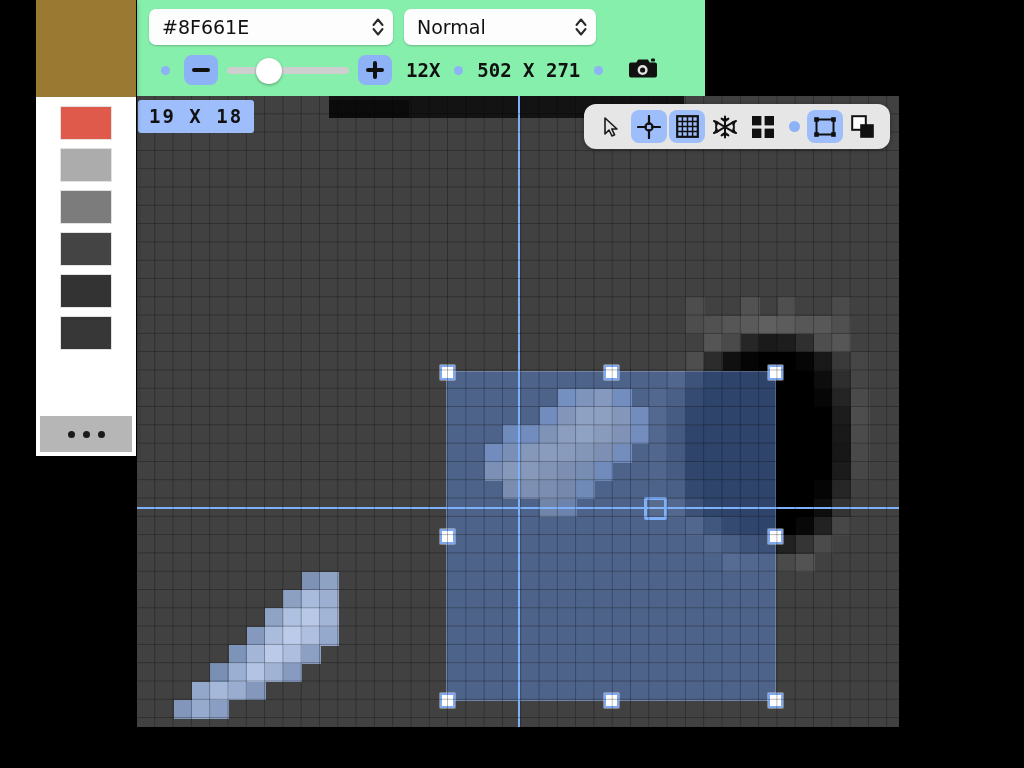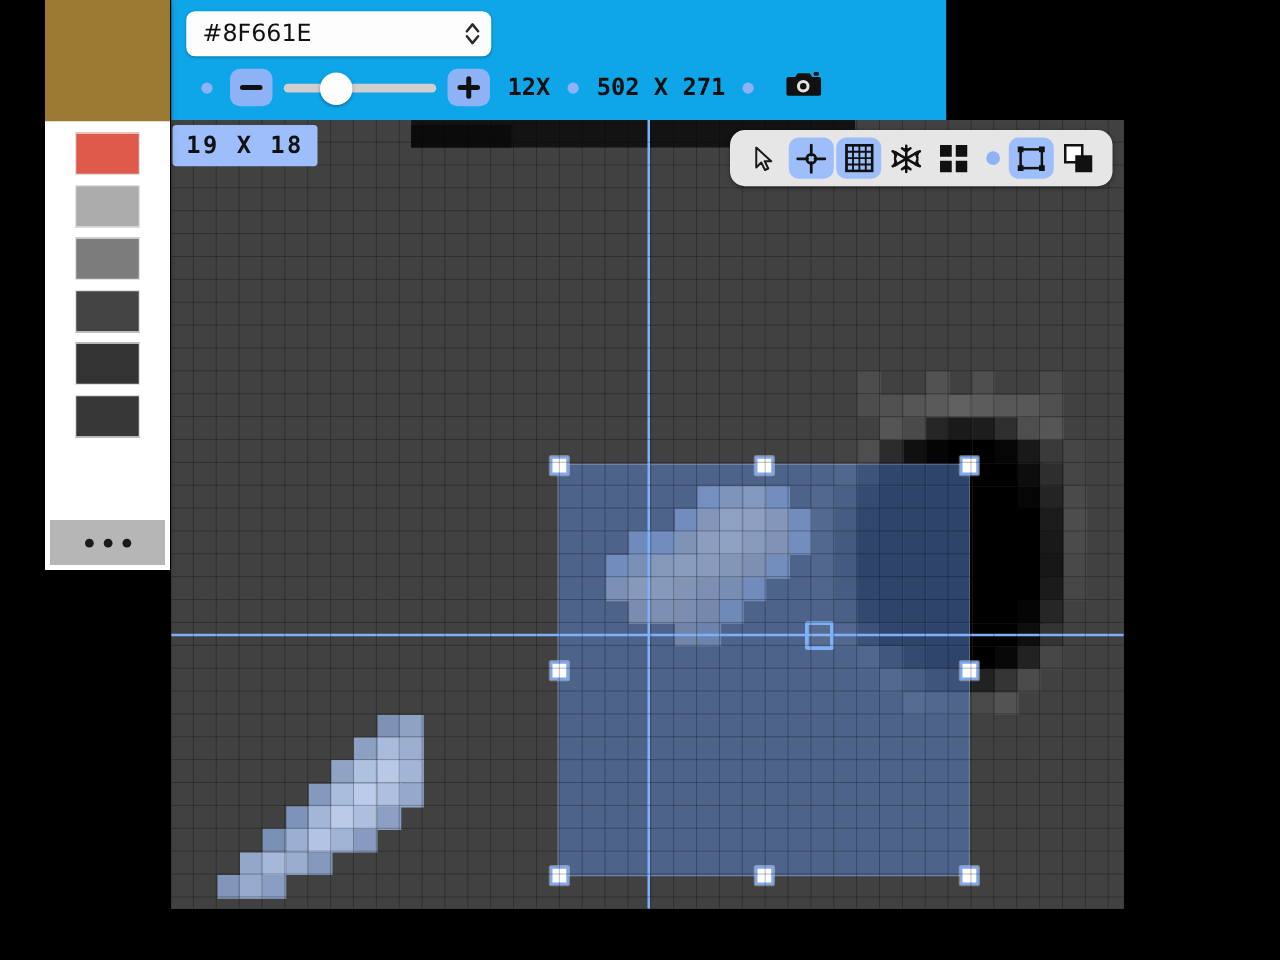--- a/index.html
+++ b/index.html
@@ -46,22 +46,22 @@
     background:#E6E6E6;border-radius:12px;display:flex;align-items:center;
     gap:2px;padding:0 9px;box-shadow:0 1px 4px rgba(0,0,0,.35);}
   .tool{width:36px;height:33px;border-radius:8px;display:flex;
     align-items:center;justify-content:center;cursor:pointer;}
   .tool.active{background:#9DBDFB;}
   .tool svg{display:block;}
   .tool-dot{width:22px;height:33px;display:flex;align-items:center;justify-content:center;}
   .tool-dot i{display:block;width:11px;height:11px;border-radius:50%;background:#8EB2F6;}
 
   
-  #toolbar{position:absolute;left:137px;top:0;width:620px;height:96px;
-    background:#0ea5e9;}
+  #toolbar{position:absolute;left:137px;top:0;width:568px;height:96px;
+    background:#86efac;}
   #tb-row1{position:absolute;left:0;top:9px;height:36px;display:flex;gap:11px;padding-left:12px;}
   .select{position:relative;background:#FDFDFD;border-radius:7px;height:36px;
     display:flex;align-items:center;padding:0 8px 0 13px;
     box-shadow:0 1px 2px rgba(0,0,0,.22);cursor:pointer;box-sizing:border-box;}
   .select .lbl{font-size:19px;color:#111;font-family:"DejaVu Sans",sans-serif;white-space:nowrap;}
   .select .chev{margin-left:auto;padding-left:14px;display:flex;flex-direction:column;
     line-height:0;color:#2a2a2a;}
   #sel-hex{width:244px;}
   #sel-space{width:140px;}
   #sel-blend{width:192px;}
@@ -429,20 +429,28 @@
     <div class="select" id="sel-hex">
       <span class="lbl">#8F661E</span>
       <span class="chev">
         <svg width="14" height="22" viewBox="0 0 14 22">
           <path d="M2.5 9 L7 3.5 L11.5 9 M2.5 13 L7 18.5 L11.5 13" fill="none" stroke="#2a2a2a" stroke-width="2" stroke-linecap="round" stroke-linejoin="round"></path>
         </svg>
       </span>
     </div>
 
 
+    <div class="select" id="sel-blend">
+      <span class="lbl">Normal</span>
+      <span class="chev">
+        <svg width="14" height="22" viewBox="0 0 14 22">
+          <path d="M2.5 9 L7 3.5 L11.5 9 M2.5 13 L7 18.5 L11.5 13" fill="none" stroke="#2a2a2a" stroke-width="2" stroke-linecap="round" stroke-linejoin="round"></path>
+        </svg>
+      </span>
+    </div>
   </div>
 
   <div id="tb-row2">
 
     <span class="sep-dot"></span>
 
     <span class="zbtn">
       <span class="zminus"></span>
     </span>
 

